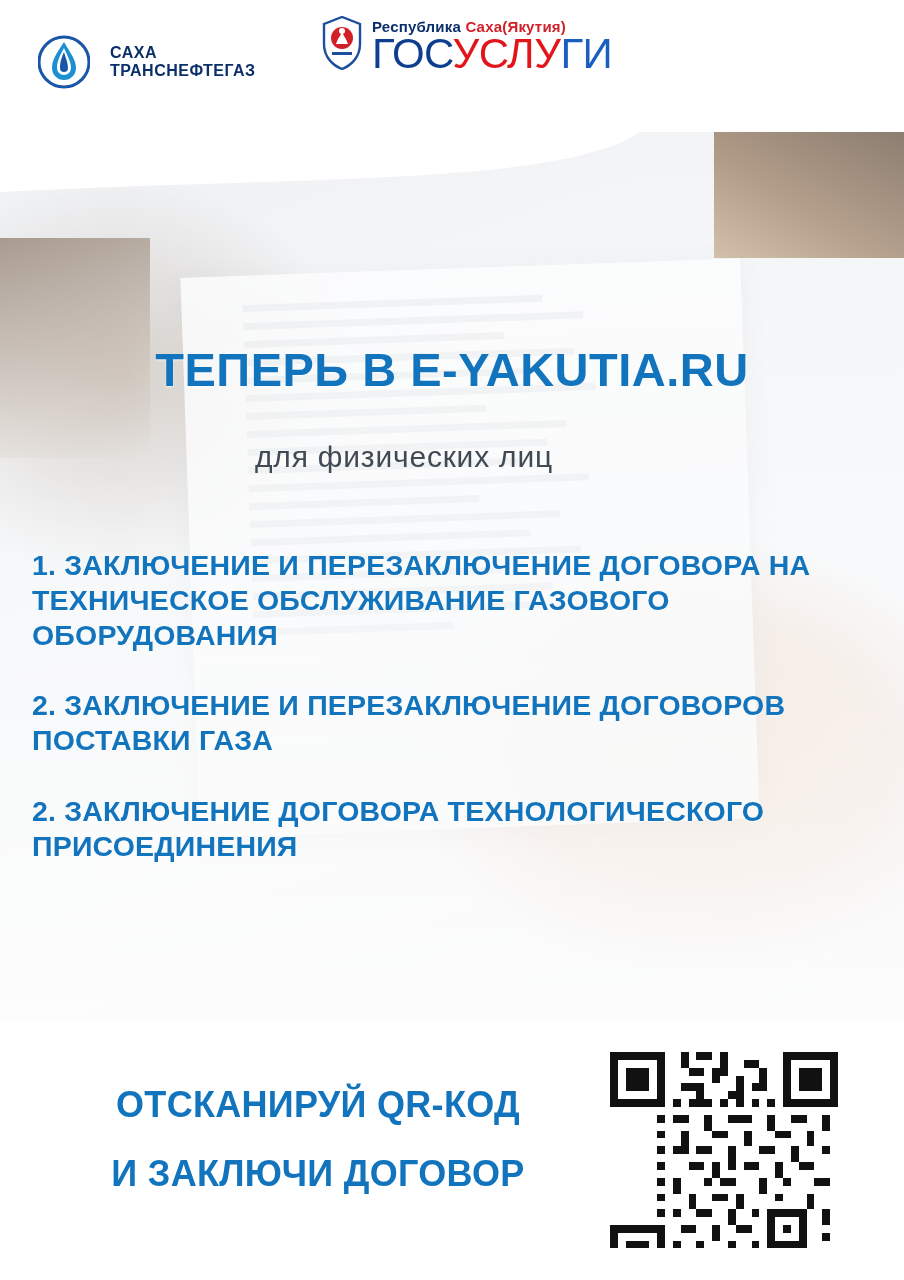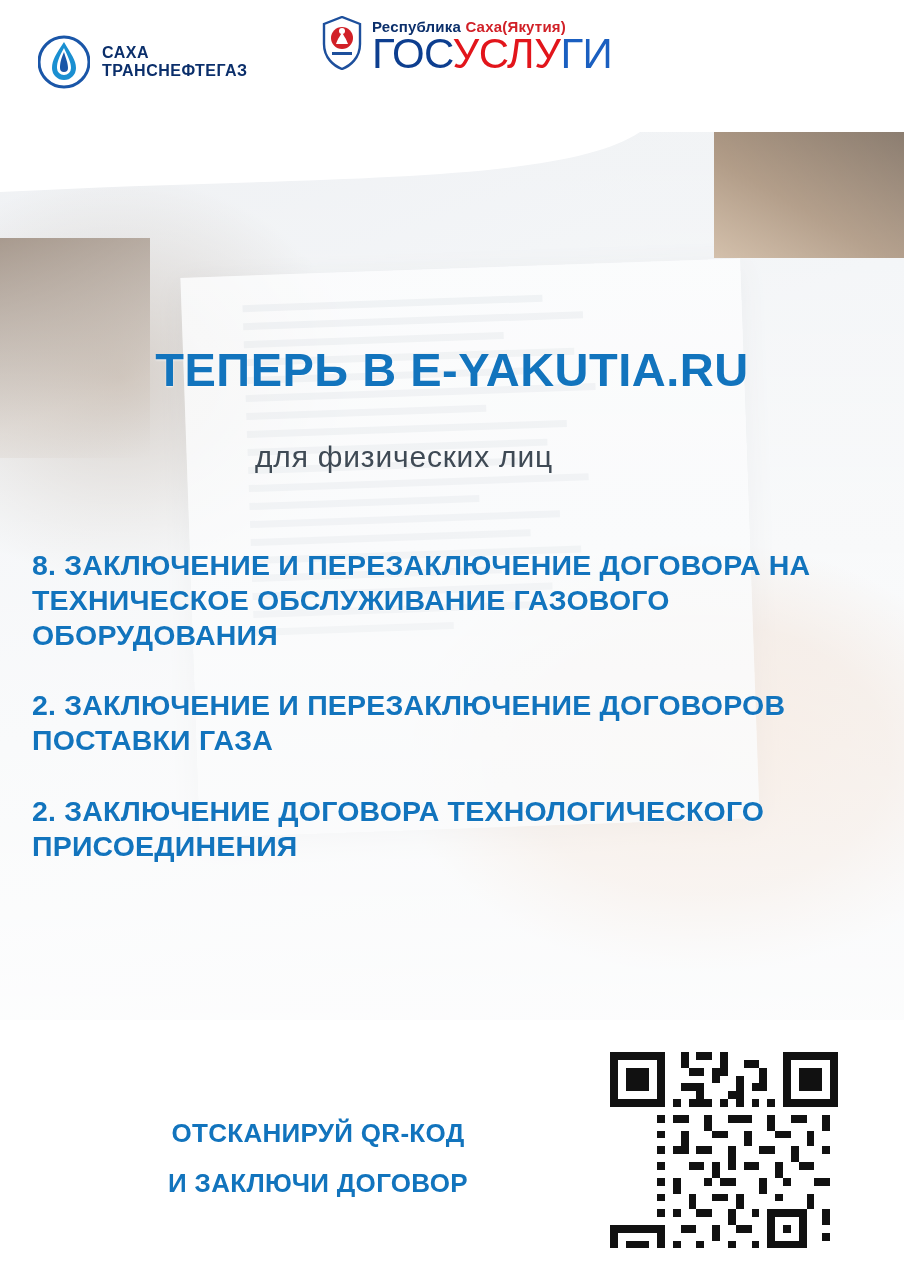--- a/index.html
+++ b/index.html
@@ -28,21 +28,21 @@
   .header-curve {
     position:absolute; top:0; left:0;
     width:904px; height:230px;
     z-index:5;
     pointer-events:none;
   }
 
   
   .logo-stng {
     position:absolute; top:34px; left:38px;
-    display:flex; align-items:center; gap:12px;
+    display:flex; align-items:center; gap:20px;
     z-index:8;
   }
   .stng-mark { width:52px; height:56px; }
   .stng-text {
     font-size:16px; font-weight:bold; color:#0b2f6b;
     line-height:1.15; letter-spacing:0.5px;
   }
 
   .logo-gosuslugi {
     position:absolute; top:16px; left:322px;
@@ -131,21 +131,21 @@
     line-height:1.22; letter-spacing:0.2px;
     margin-bottom:36px;
     text-shadow:0 1px 1px rgba(255,255,255,0.6);
   }
 
   .cta {
     position:absolute; left:58px; bottom:72px;
     width:520px;
   }
   .cta-line {
-    color:#1274bd; font-weight:bold; font-size:26px;
+    color:#1274bd; font-weight:bold; font-size:36px;
     letter-spacing:0.3px; text-align:center; line-height:1.9;
   }
 
   .qr-wrap {
     position:absolute; right:66px; bottom:32px;
     width:228px; height:196px; overflow:hidden;
     background:#ffffff;
   }
   .qr-wrap svg { display:block; }
 </style>
@@ -216,21 +216,21 @@
       <div class="gos-top"><span>Республика </span><span class="red">Саха(Якутия)</span></div>
       <div class="gos-main"><span class="g-blue">ГОС</span><span class="g-red">УСЛУ</span><span class="g-blue2">ГИ</span></div>
     </div>
   </div>
 
   <div class="content">
     <div class="title">ТЕПЕРЬ В E-YAKUTIA.RU</div>
     <div class="subtitle">для физических лиц</div>
 
     <div class="items">
-      <div class="item">8. ЗАКЛЮЧЕНИЕ И ПЕРЕЗАКЛЮЧЕНИЕ ДОГОВОРА НА ТЕХНИЧЕСКОЕ ОБСЛУЖИВАНИЕ ГАЗОВОГО ОБОРУДОВАНИЯ</div>
+      <div class="item">1. ЗАКЛЮЧЕНИЕ И ПЕРЕЗАКЛЮЧЕНИЕ ДОГОВОРА НА ТЕХНИЧЕСКОЕ ОБСЛУЖИВАНИЕ ГАЗОВОГО ОБОРУДОВАНИЯ</div>
       <div class="item">2. ЗАКЛЮЧЕНИЕ И ПЕРЕЗАКЛЮЧЕНИЕ ДОГОВОРОВ ПОСТАВКИ ГАЗА</div>
       <div class="item">2. ЗАКЛЮЧЕНИЕ ДОГОВОРА ТЕХНОЛОГИЧЕСКОГО ПРИСОЕДИНЕНИЯ</div>
     </div>
 
     <div class="cta">
       <div class="cta-line">ОТСКАНИРУЙ QR-КОД</div>
       <div class="cta-line">И ЗАКЛЮЧИ ДОГОВОР</div>
     </div>
 
     <div class="qr-wrap">

